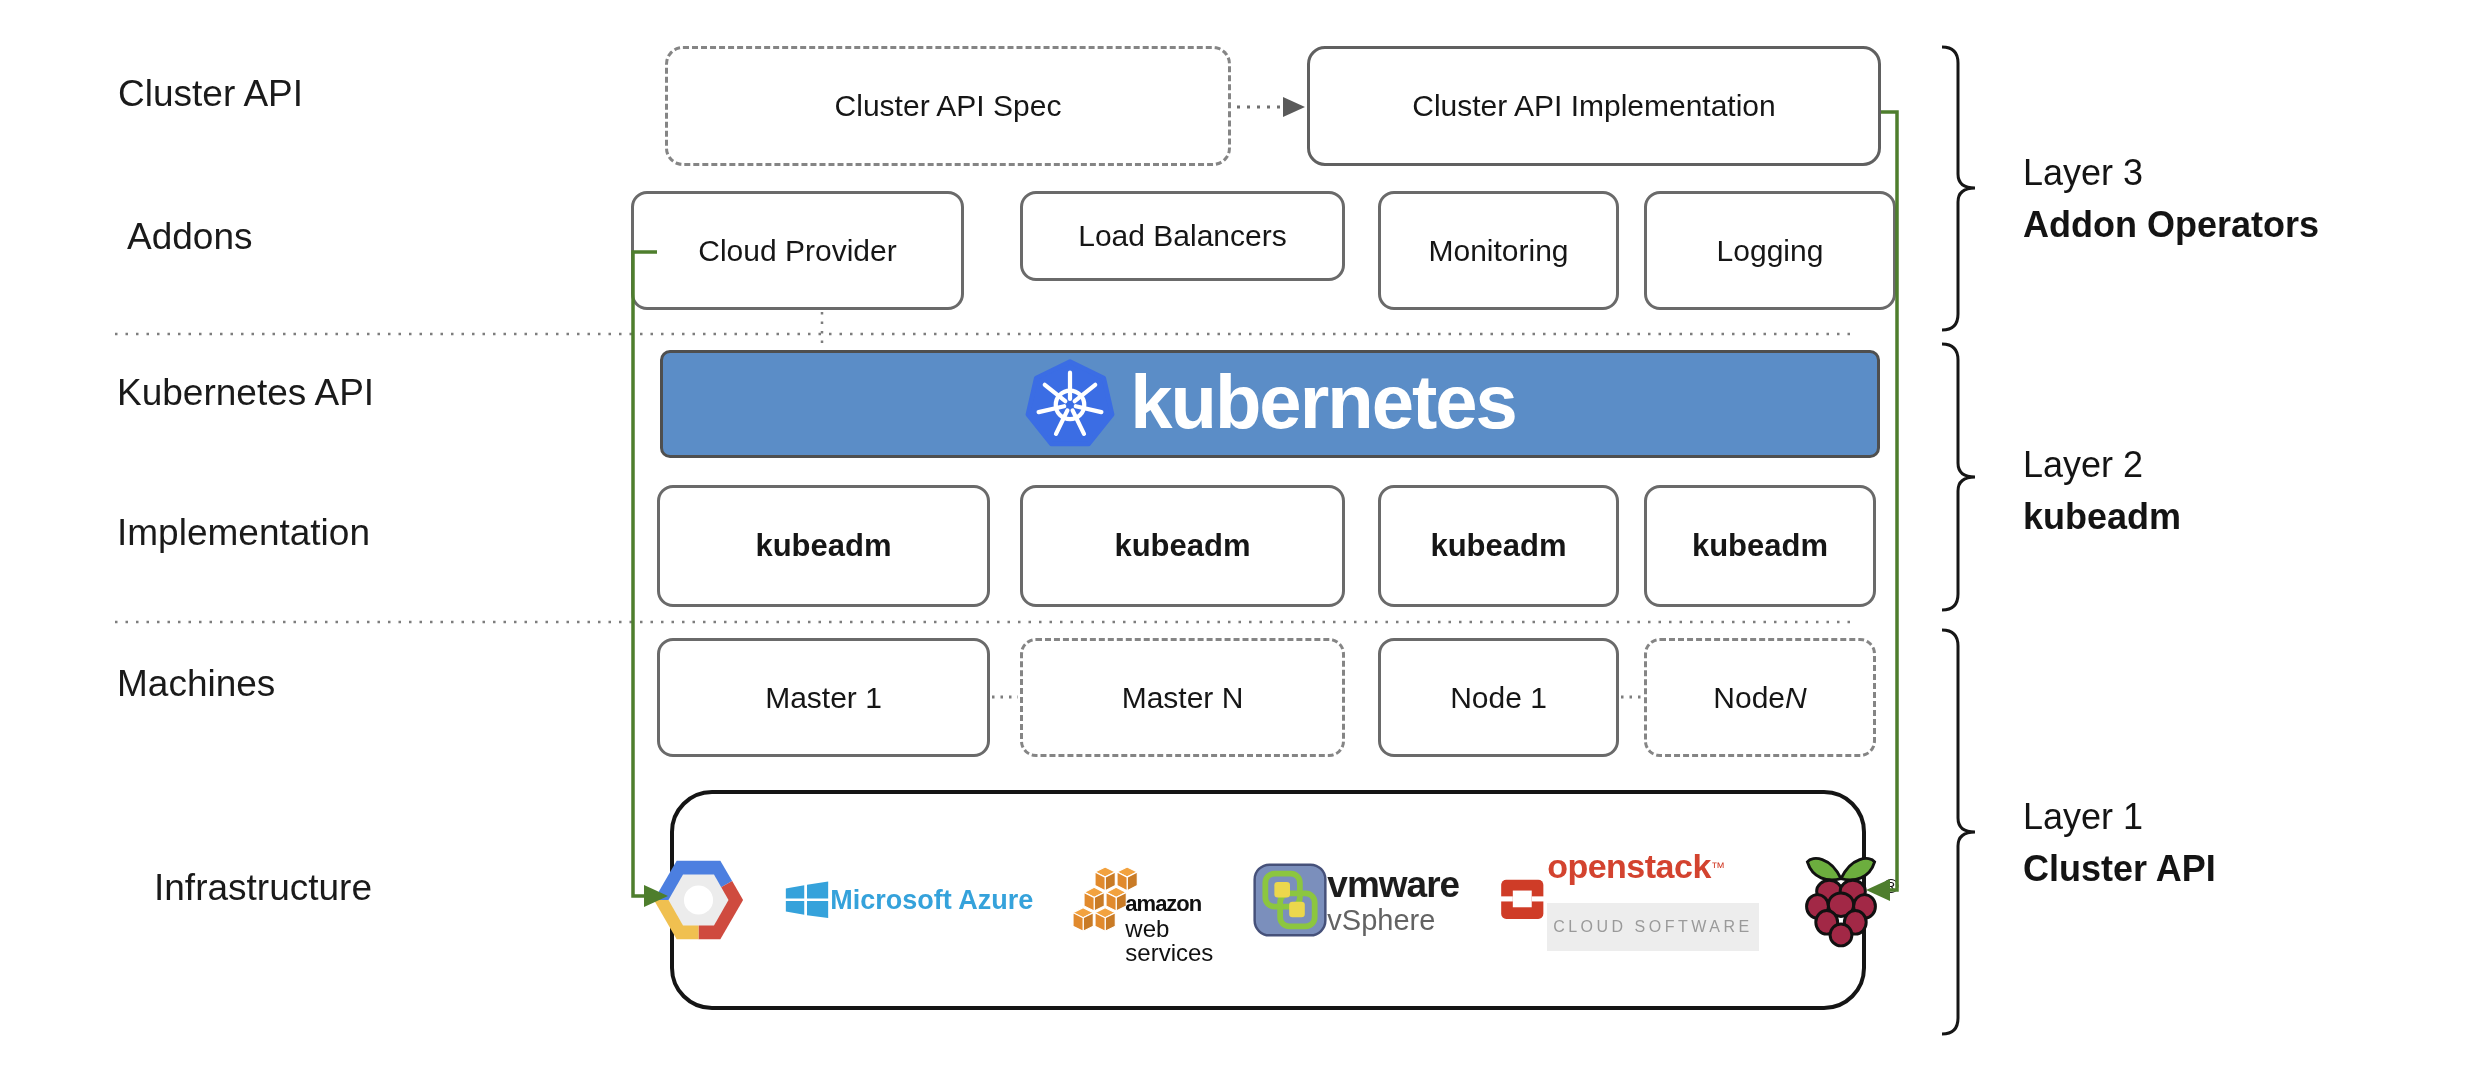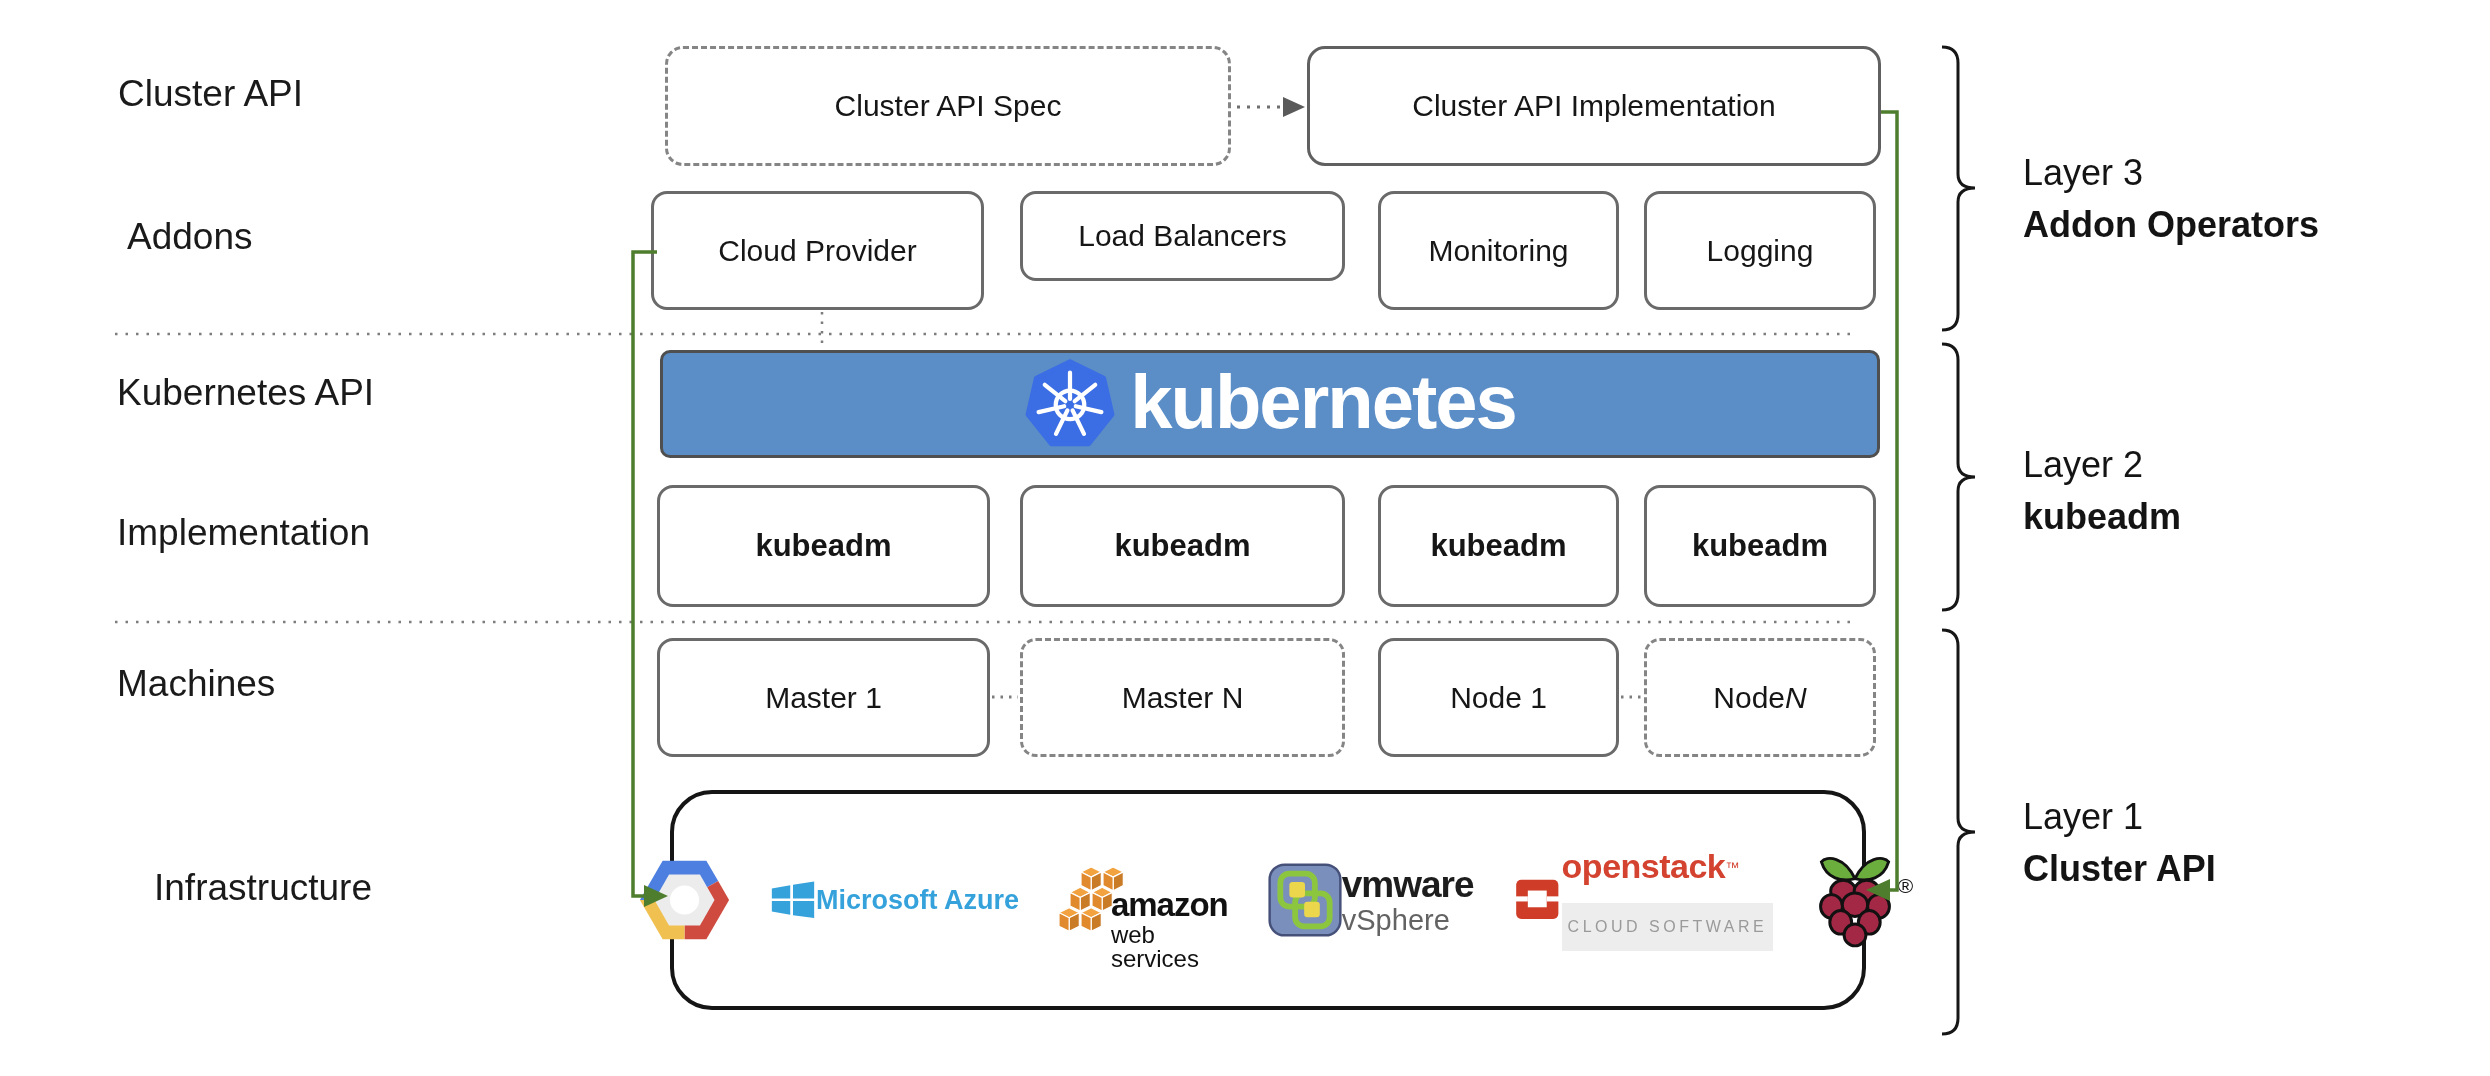--- a/index.html
+++ b/index.html
@@ -31,21 +31,21 @@
   }
   
   #infra{
     position:absolute;left:670px;top:790px;width:1196px;height:220px;
     border:4px solid #151515;border-radius:42px;box-sizing:border-box;background:#fff;
     display:flex;align-items:center;justify-content:center;gap:40px;
   }
   .logo-block{display:flex;align-items:center;}
   .azure-text{font-size:27px;font-weight:600;color:#35a2db;white-space:nowrap;}
   .aws-col{display:flex;flex-direction:column;line-height:1;margin-left:-14px;margin-top:14px;}
-  .aws-word{font-size:33px;font-weight:bold;letter-spacing:-1px;color:#111;margin-top:44px;}
+  .aws-word{font-size:22px;font-weight:bold;letter-spacing:-1px;color:#111;margin-top:44px;}
   .aws-sub{font-size:24px;color:#111;margin-top:2px;letter-spacing:0px;}
   .vm-col{display:flex;flex-direction:column;line-height:1;}
   .vm-word{font-size:37px;font-weight:800;color:#1d1d1d;letter-spacing:-1px;}
   .vm-sub{font-size:29px;color:#636363;margin-top:3px;}
   .os-col{display:flex;flex-direction:column;line-height:1;}
   .os-word{font-size:34px;font-weight:bold;color:#d3432f;letter-spacing:-0.5px;}
   .os-tm{font-size:14px;vertical-align:super;color:#d3432f;}
   .os-bar{background:#ededed;color:#9a9a9a;font-size:16px;letter-spacing:3.5px;
           padding:16px 6px;margin-top:20px;text-align:center;white-space:nowrap;}
   .rasp-wrap{position:relative;}
@@ -68,30 +68,30 @@
   <div class="rail-label" style="left:117px;top:663px;">Machines</div>
   <div class="rail-label" style="left:118px;top:867px;margin-left:36px;">Infrastructure</div>
 
   <div class="box dashed r18" style="left:665px;top:46px;width:566px;height:120px;">
     <span>Cluster API Spec</span>
   </div>
   <div class="box r18" style="left:1307px;top:46px;width:574px;height:120px;border-color:#606060;">
     <span>Cluster API Implementation</span>
   </div>
 
-  <div class="box" style="left:651px;top:191px;width:333px;height:119px;">
+  <div class="box" style="left:631px;top:191px;width:333px;height:119px;">
     <span>Cloud Provider</span>
   </div>
   <div class="box" style="left:1020px;top:191px;width:325px;height:90px;">
     <span>Load Balancers</span>
   </div>
   <div class="box" style="left:1378px;top:191px;width:241px;height:119px;">
     <span>Monitoring</span>
   </div>
-  <div class="box" style="left:1644px;top:191px;width:232px;height:119px;">
+  <div class="box" style="left:1644px;top:191px;width:252px;height:119px;">
     <span>Logging</span>
   </div>
 
   <div id="banner">
     <span style="display:flex;">
       <svg viewBox="0 0 100 100" width="92" height="92">
         <polygon points="50,4 86.7,21.7 95.8,61.5 70.4,93.3 29.6,93.3 4.2,61.5 13.3,21.7" fill="#3b6de4" stroke="#3b6de4" stroke-width="5" stroke-linejoin="round"></polygon>
         <g stroke="#ffffff" stroke-width="4.6" stroke-linecap="round" fill="none">
           <circle cx="50" cy="51" r="15.5"></circle>
           <line x1="50" y1="16" x2="50" y2="44.5"></line>

